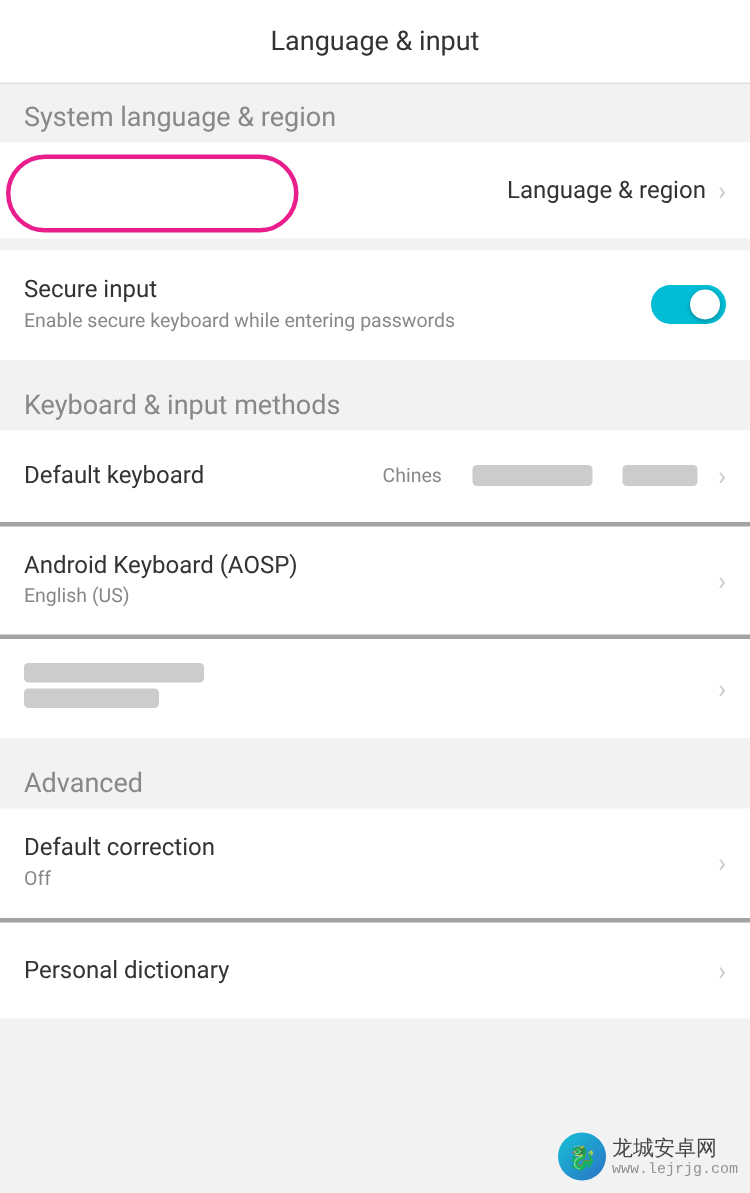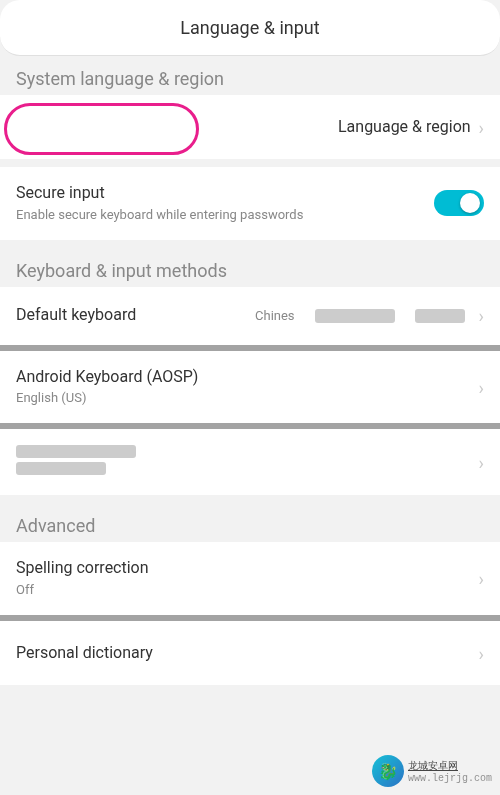--- a/index.html
+++ b/index.html
@@ -16,21 +16,20 @@
       overflow: hidden;
     }
 
     .header {
       background-color: #ffffff;
       height: 56px;
       display: flex;
       align-items: center;
       justify-content: center;
       border-bottom: 1px solid #e0e0e0;
-      border-radius: 20px;
     }
 
     .header-title {
       font-size: 18px;
       color: #333333;
       font-weight: 400;
     }
 
     .section-header {
       background-color: #f2f2f2;
@@ -43,21 +42,21 @@
     .settings-group {
       background-color: #ffffff;
       margin-bottom: 8px;
     }
 
     .settings-item {
       display: flex;
       align-items: center;
       justify-content: space-between;
       padding: 16px 16px;
-      border-bottom: 6px solid #a3a3a3;
+      border-bottom: 3px solid #a3a3a3;
       position: relative;
       min-height: 64px;
     }
 
     .settings-item:last-child {
       border-bottom: none;
     }
 
     .item-content {
       flex: 1;
@@ -243,33 +242,33 @@
   </div>
 </div>
 
 <div class="section-header">
   <span>Advanced</span>
 </div>
 <div class="settings-group">
 
   <div class="settings-item">
     <div class="item-content">
-      <div class="item-title">Spelling correction</div>
+      <div class="item-title">Default correction</div>
       <div class="item-subtitle">Off</div>
     </div>
     <span class="chevron-right">›</span>
   </div>
 
   <div class="settings-item">
     <div class="item-content">
       <div class="item-title">Personal dictionary</div>
     </div>
     <span class="chevron-right">›</span>
   </div>
 </div>
 
 <div class="watermark">
   <div class="watermark-icon">🐉</div>
   <div style="display:flex;flex-direction:column;">
-    <span style="font-size:10px;color:#333;font-weight:500;text-decoration:underline;">龙城安卓网</span>
+    <span style="font-size:14px;color:#333;font-weight:500;">龙城安卓网</span>
     <span style="font-size:10px;color:#888;font-family:Liberation Mono, monospace;">www.lejrjg.com</span>
   </div>
 </div>
 
 </body></html>

